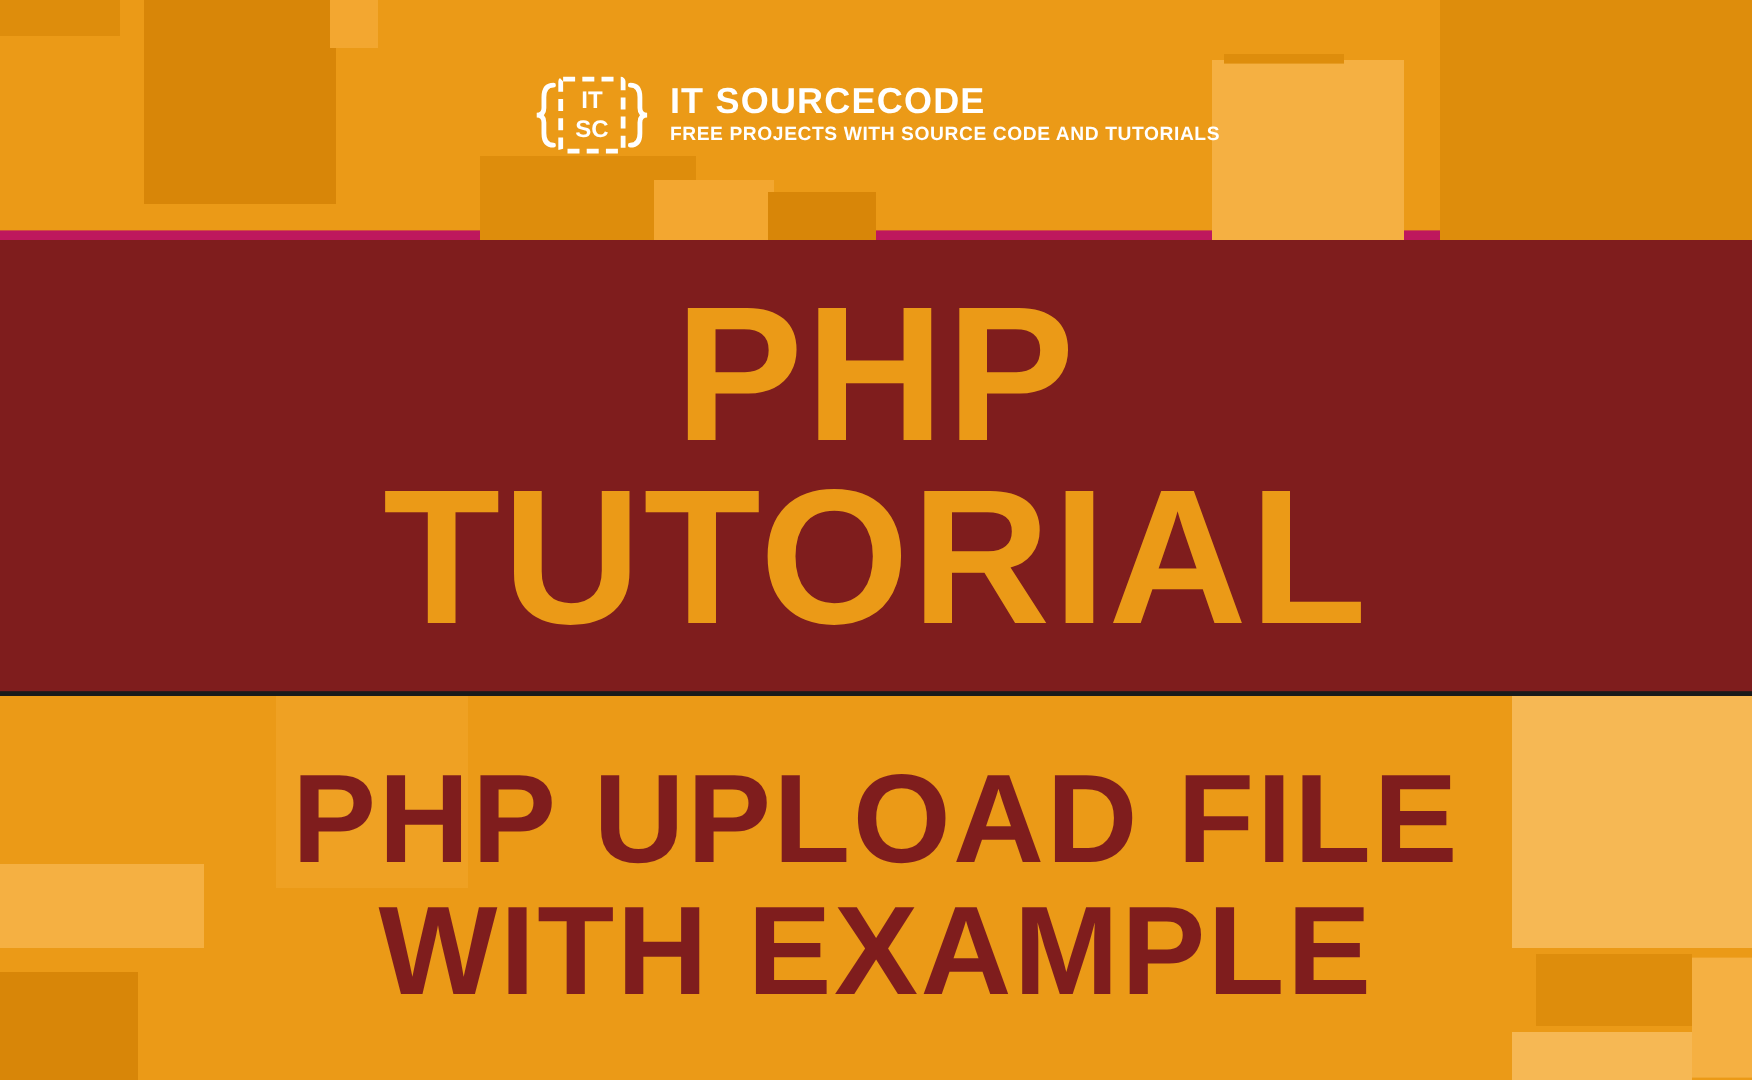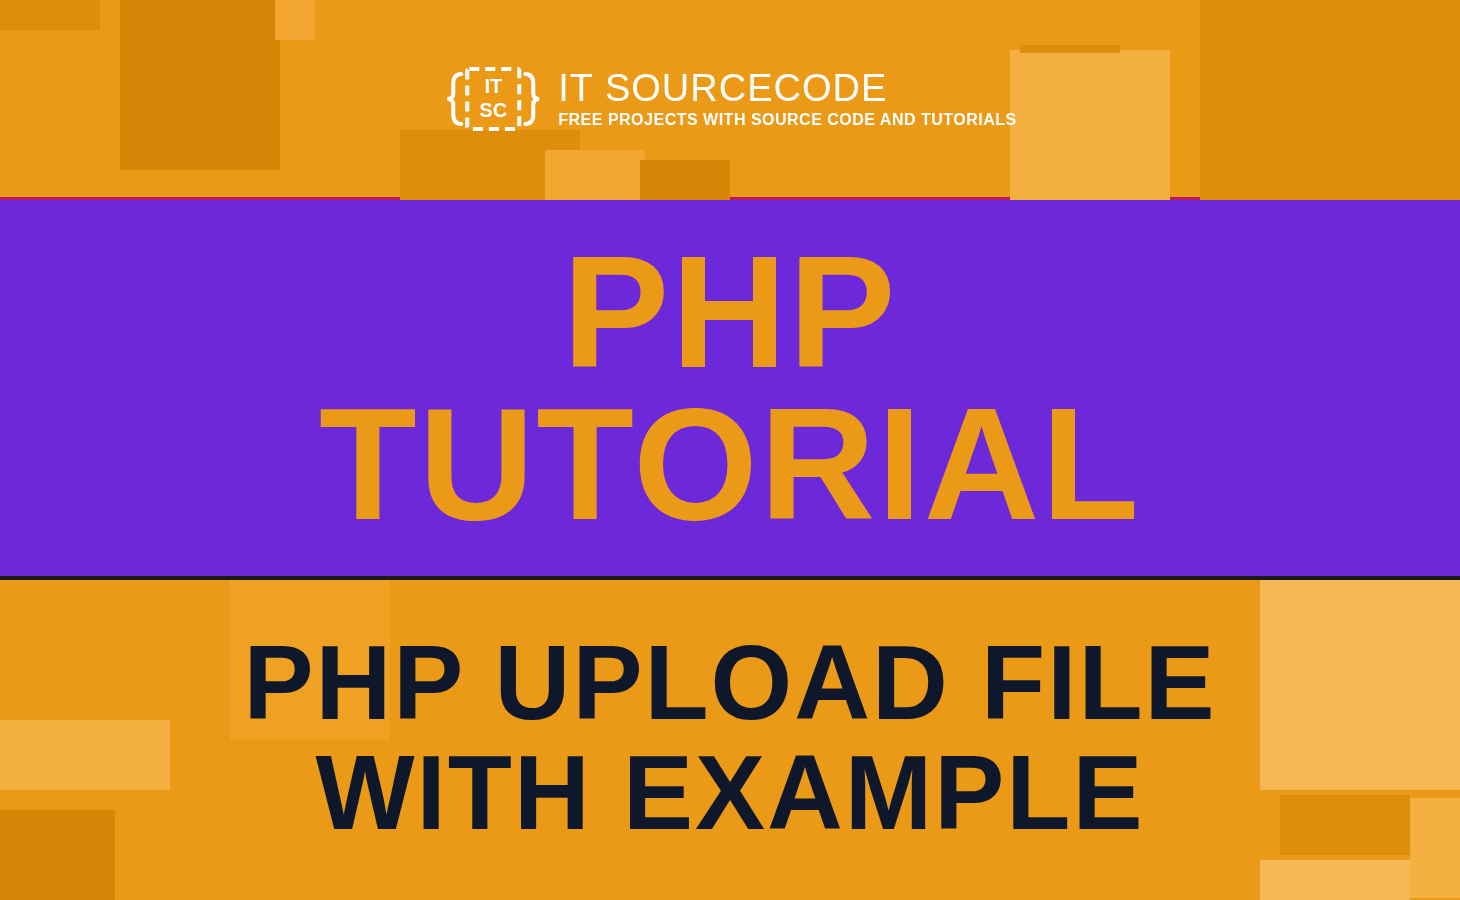--- a/index.html
+++ b/index.html
@@ -15,21 +15,21 @@
       background: #eb9a17;
       position: relative;
     }
     .bg-box {
       position: absolute;
     }
     .top-section {
       position: relative;
       width: 100%;
       height: 200px;
-      border-bottom: 3px solid #be185d;
+      border-bottom: 8px solid #be185d;
     }
     .logo-container {
       position: absolute;
       left: 50%;
       top: 50%;
       transform: translate(-50%, -50%);
       display: flex;
       align-items: center;
       gap: 15px;
     }
@@ -37,34 +37,34 @@
       width: 100px;
       height: 100px;
       display: flex;
       align-items: center;
       justify-content: center;
     }
     .logo-text-wrap {
       color: #fff;
     }
     .logo-title {
-      font-size: 38px;
-      font-weight: 400;
+      font-size: 30px;
+      font-weight: 700;
       letter-spacing: 1px;
       line-height: 1;
     }
     .logo-subtitle {
       font-size: 16px;
       font-weight: 600;
       letter-spacing: 0.5px;
       margin-top: 4px;
     }
     .white-section {
       position: relative;
-      background: #6d28d9;
+      background: #7f1d1d;
       width: 100%;
       height: 380px;
       display: flex;
       align-items: center;
       justify-content: center;
       border-bottom: 4px solid #1a1a1a;
       margin-top: 0;
     }
     .main-title {
       color: #eb9a17;
@@ -77,21 +77,21 @@
     }
     .bottom-section {
       position: relative;
       width: 100%;
       height: 316px;
       display: flex;
       align-items: center;
       justify-content: center;
     }
     .sub-title {
-      color: #0f172a;
+      color: #7f1d1d;
       font-size: 105px;
       font-weight: 900;
       letter-spacing: 2px;
       line-height: 1.05;
       text-align: center;
       white-space: pre-line;
       position: relative;
       z-index: 2;
     }
   </style>

